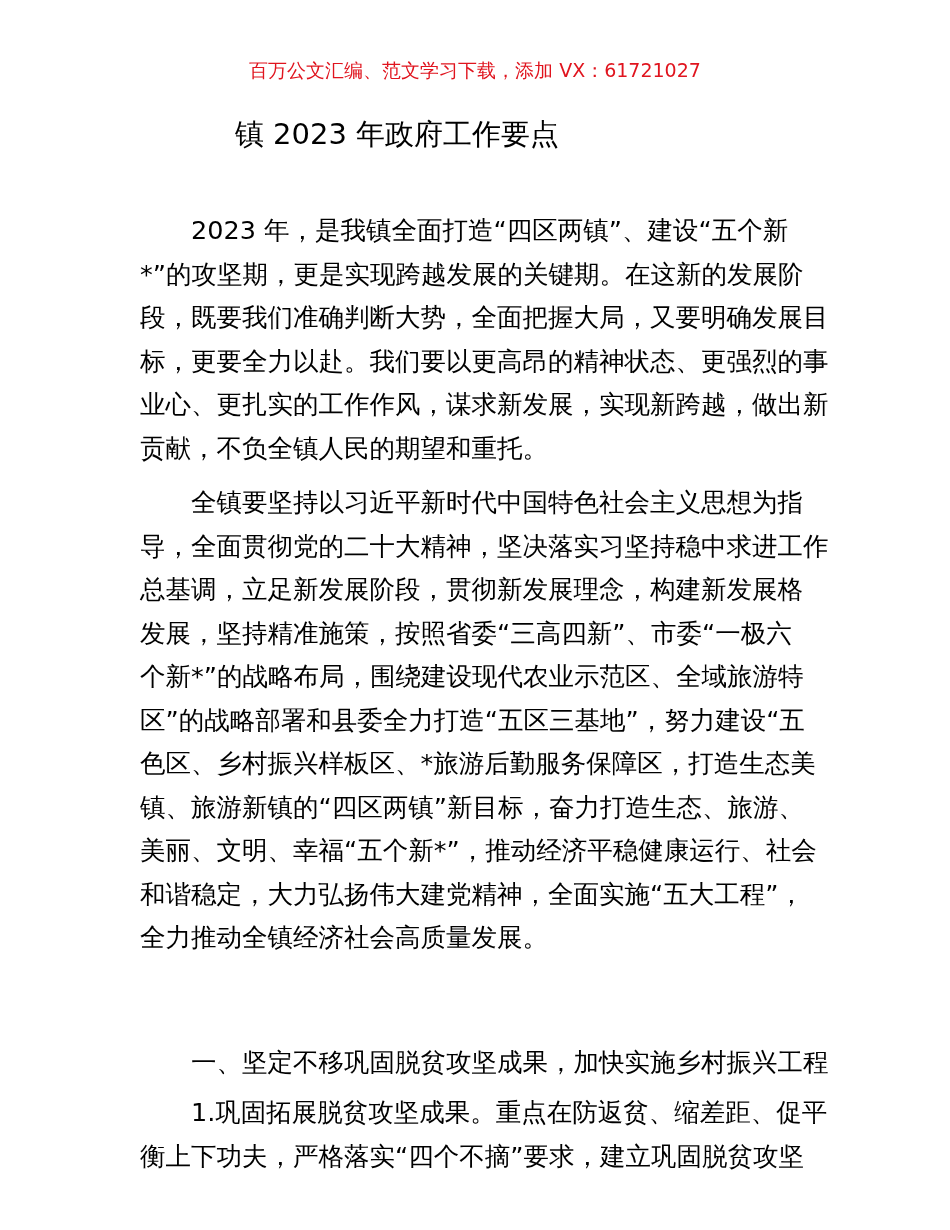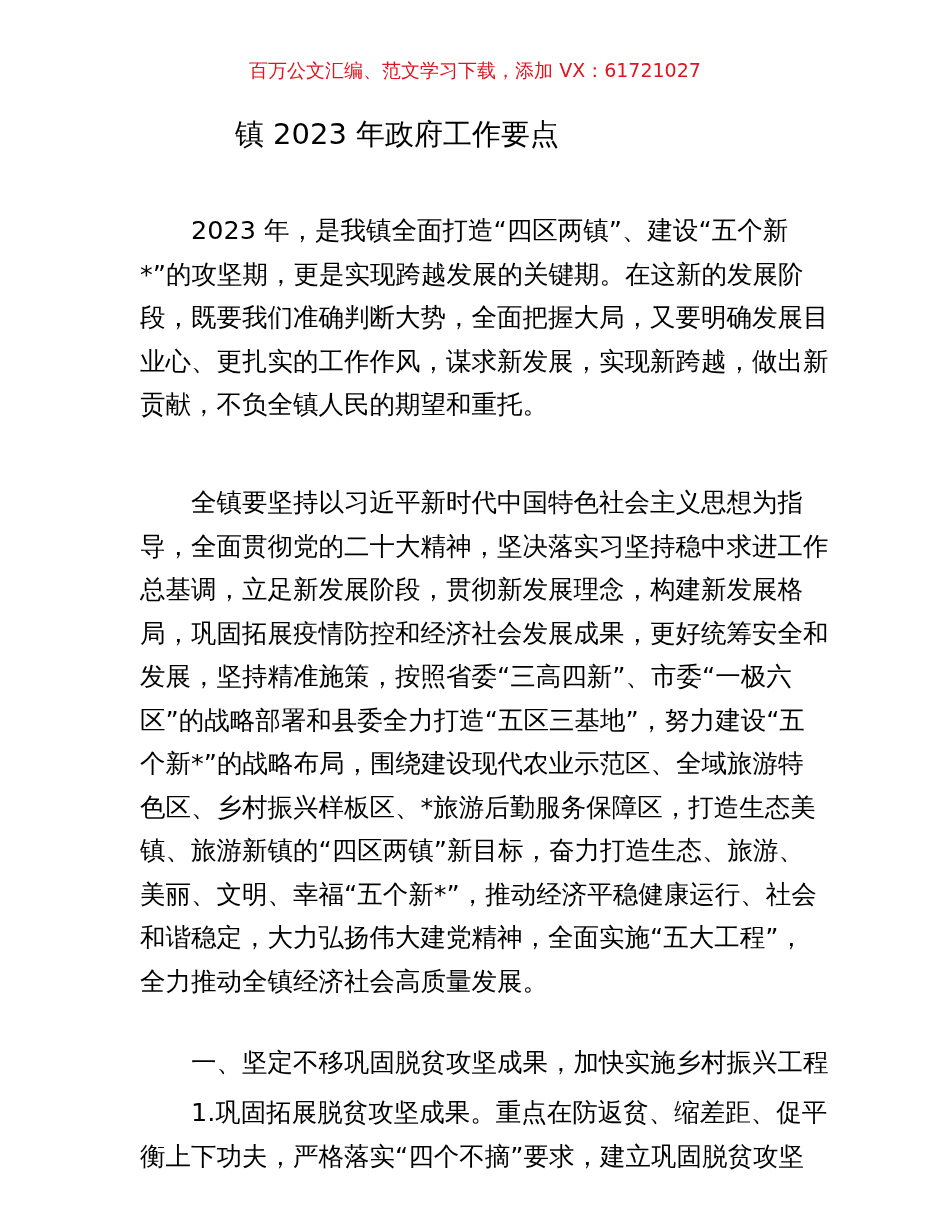--- a/index.html
+++ b/index.html
@@ -21,32 +21,32 @@
 <body>
 
 <div class="header">百万公文汇编、范文学习下载，添加 VX：61721027</div>
 
 <div class="title">镇 2023 年政府工作要点</div>
 
 <div class="body-text p1">
   <div class="line indent">2023 年，是我镇全面打造“四区两镇”、建设“五个新</div>
   <div class="line">*”的攻坚期，更是实现跨越发展的关键期。在这新的发展阶</div>
   <div class="line">段，既要我们准确判断大势，全面把握大局，又要明确发展目</div>
+  <div class="line">标，更要全力以赴。我们要以更高昂的精神状态、更强烈的事</div>
   <div class="line">业心、更扎实的工作作风，谋求新发展，实现新跨越，做出新</div>
   <div class="line">贡献，不负全镇人民的期望和重托。</div>
 </div>
 
 <div class="body-text p2">
   <div class="line indent">全镇要坚持以习近平新时代中国特色社会主义思想为指</div>
   <div class="line">导，全面贯彻党的二十大精神，坚决落实习坚持稳中求进工作</div>
   <div class="line">总基调，立足新发展阶段，贯彻新发展理念，构建新发展格</div>
-  <div class="line">局，巩固拓展疫情防控和经济社会发展成果，更好统筹安全和</div>
   <div class="line">发展，坚持精准施策，按照省委“三高四新”、市委“一极六</div>
+  <div class="line">个新*”的战略布局，围绕建设现代农业示范区、全域旅游特</div>
   <div class="line">区”的战略部署和县委全力打造“五区三基地”，努力建设“五</div>
-  <div class="line">个新*”的战略布局，围绕建设现代农业示范区、全域旅游特</div>
   <div class="line">色区、乡村振兴样板区、*旅游后勤服务保障区，打造生态美</div>
   <div class="line">镇、旅游新镇的“四区两镇”新目标，奋力打造生态、旅游、</div>
   <div class="line">美丽、文明、幸福“五个新*”，推动经济平稳健康运行、社会</div>
   <div class="line">和谐稳定，大力弘扬伟大建党精神，全面实施“五大工程”，</div>
   <div class="line">全力推动全镇经济社会高质量发展。</div>
 </div>
 
 <div class="body-text p3">
   <div class="line indent">一、坚定不移巩固脱贫攻坚成果，加快实施乡村振兴工程</div>
 </div>

